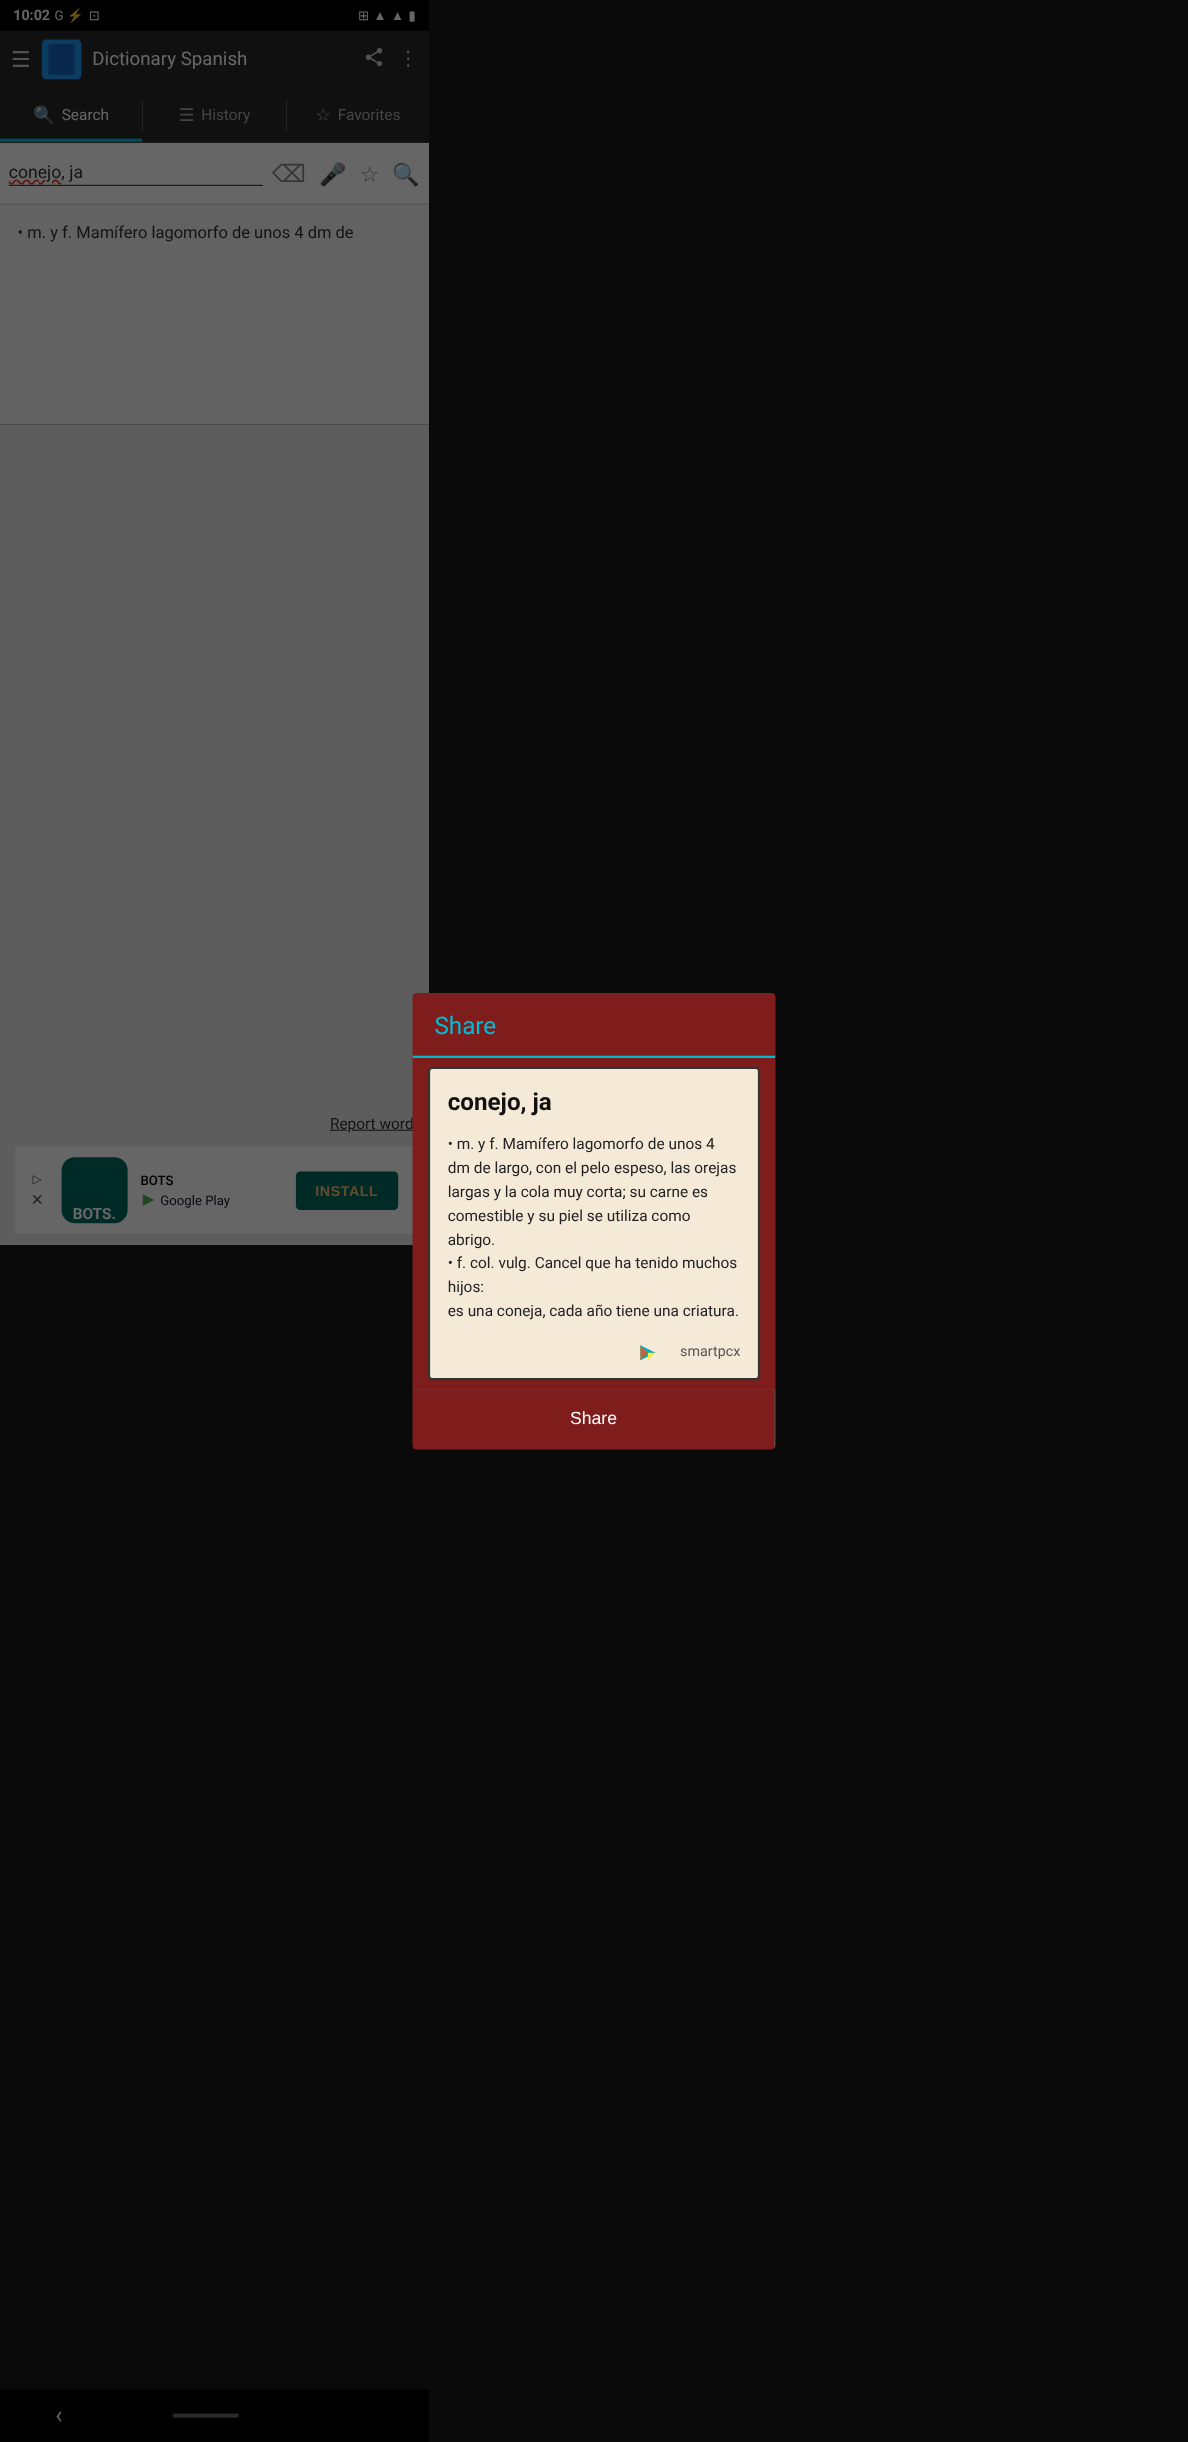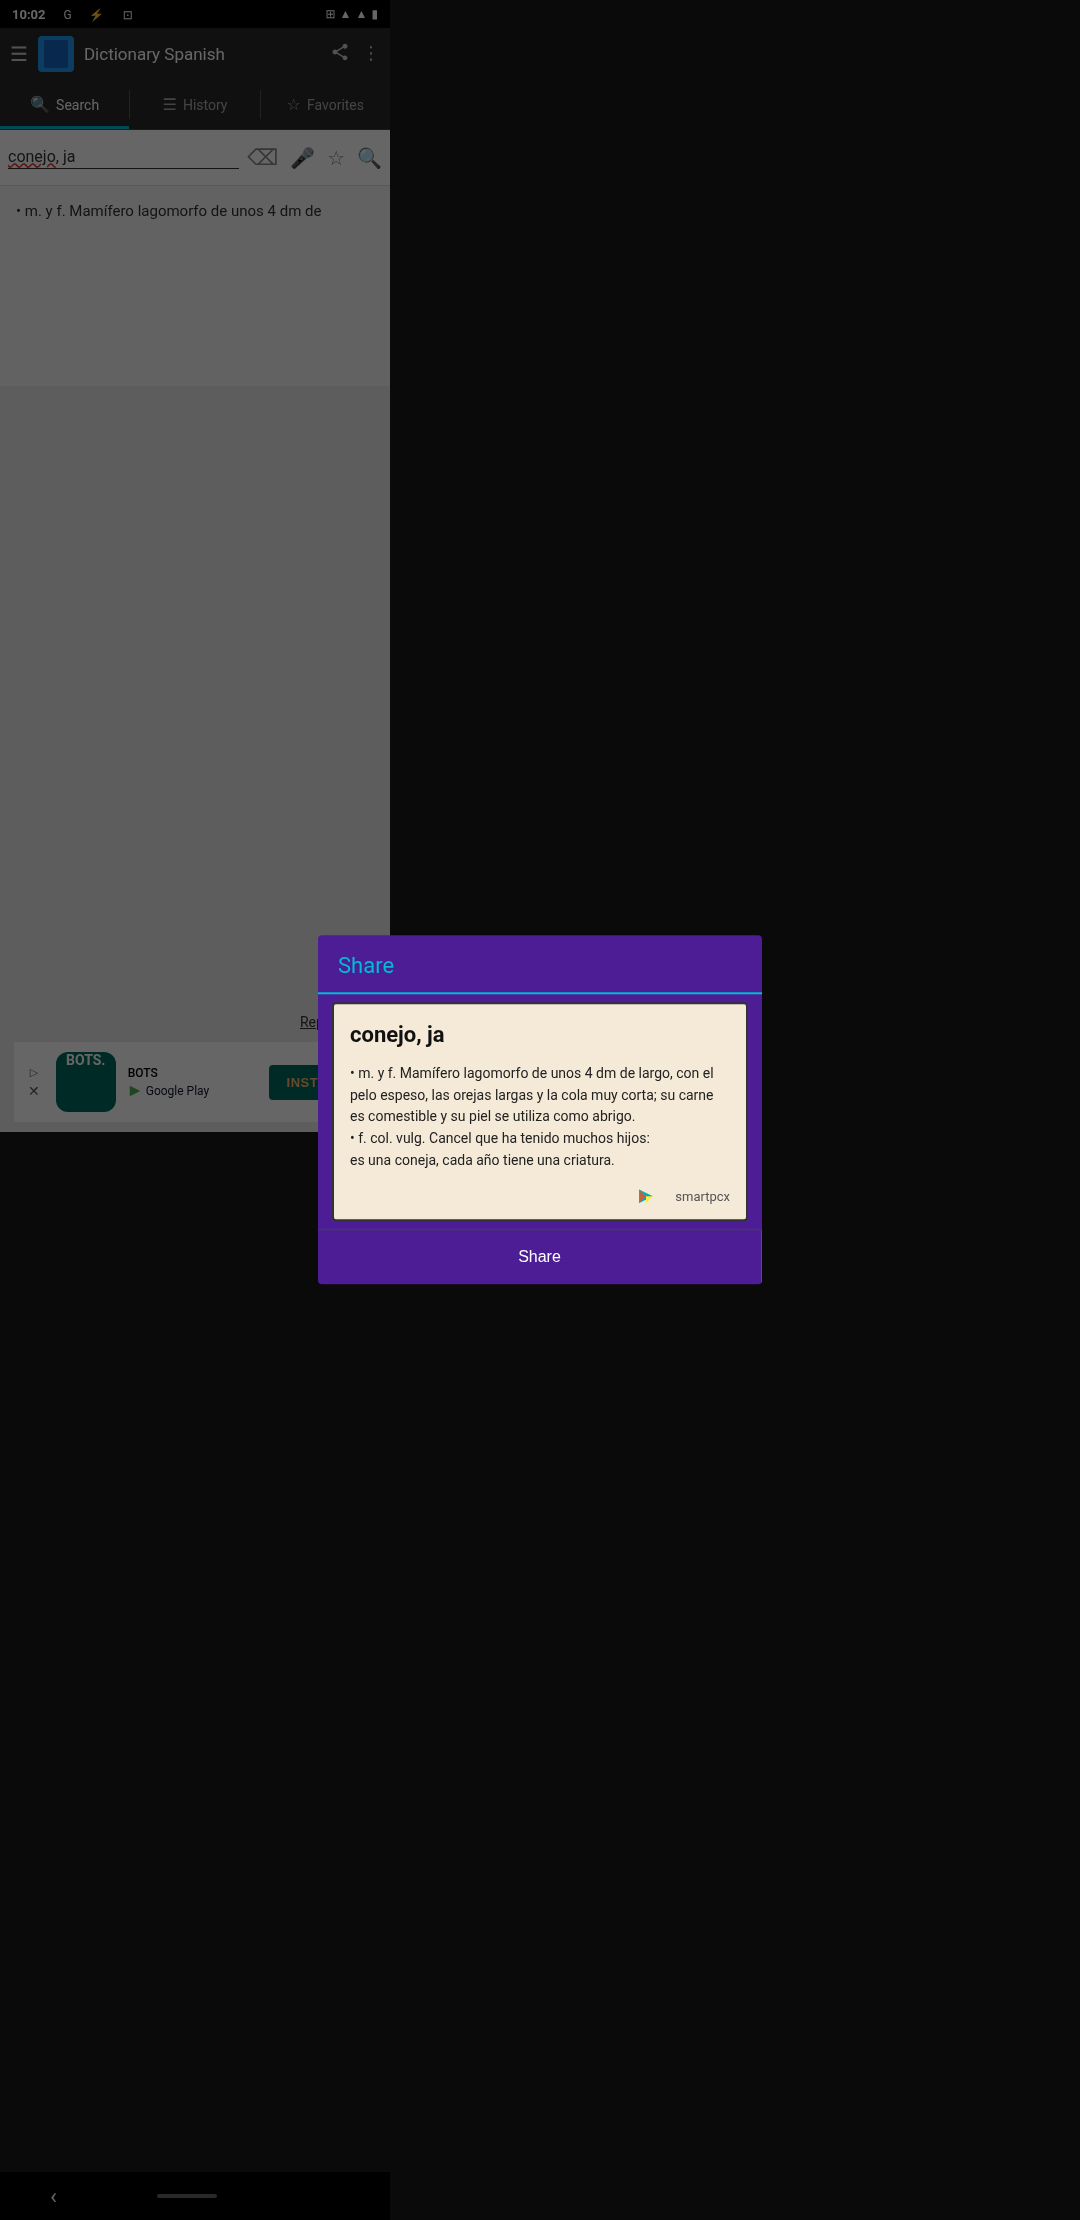--- a/index.html
+++ b/index.html
@@ -17,22 +17,22 @@
     .status-bar {
       background: #000;
       height: 28px;
       display: flex;
       align-items: center;
       justify-content: space-between;
       padding: 0 12px;
     }
     .status-left {
       display: flex;
-      align-items: flex-end;
-      gap: 18px;
+      align-items: flex-start;
+      gap: 4px;
     }
     .status-time {
       color: #fff;
       font-size: 13px;
       font-weight: bold;
     }
     .status-icon {
       color: #fff;
       font-size: 12px;
     }
@@ -165,22 +165,22 @@
       background: rgba(0,0,0,0.6);
       z-index: 10;
     }
 
     
     .share-dialog {
       position: fixed;
       top: 50%;
       left: 50%;
       transform: translate(-50%, -50%);
-      width: 444px;
-      background: #4c1d95;
+      width: 330px;
+      background: #7f1d1d;
       border-radius: 4px;
       z-index: 20;
       overflow: hidden;
     }
     .share-header {
       padding: 18px 20px 14px;
       border-bottom: 2px solid #00BCD4;
     }
     .share-title {
       color: #00BCD4;
@@ -261,21 +261,21 @@
       align-items: center;
       gap: 12px;
       margin-top: 4px;
     }
     .ad-icon {
       width: 60px;
       height: 60px;
       background: #00695C;
       border-radius: 12px;
       display: flex;
-      align-items: flex-start;
+      align-items: flex-end;
       justify-content: center;
       color: #fff;
       font-weight: bold;
       font-size: 14px;
     }
     .ad-info {
       flex: 1;
     }
     .ad-title {
       font-size: 12px;

